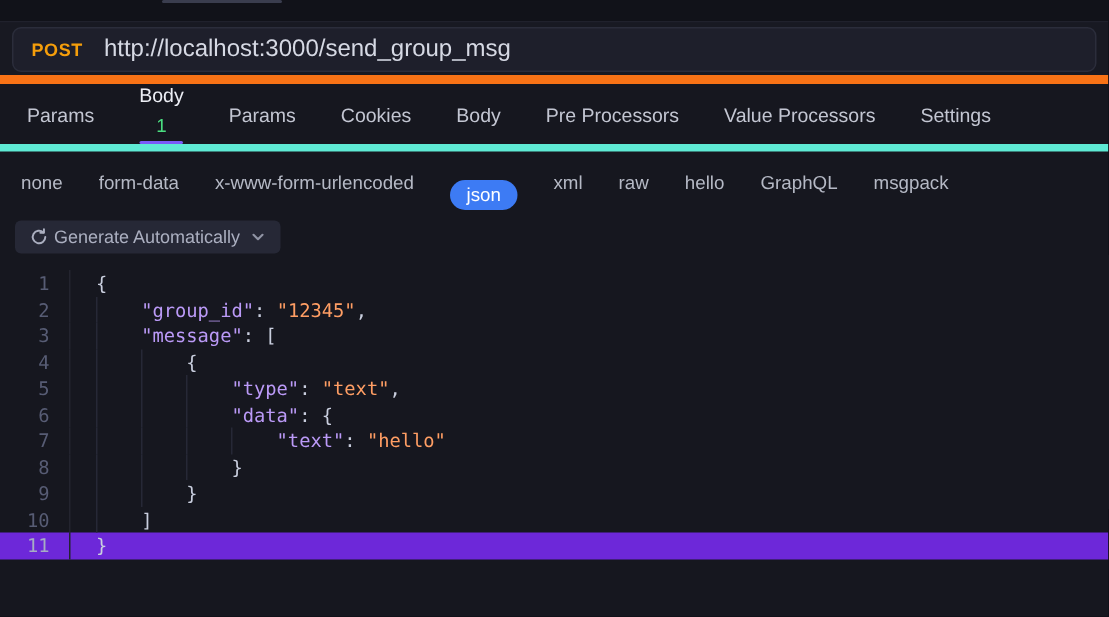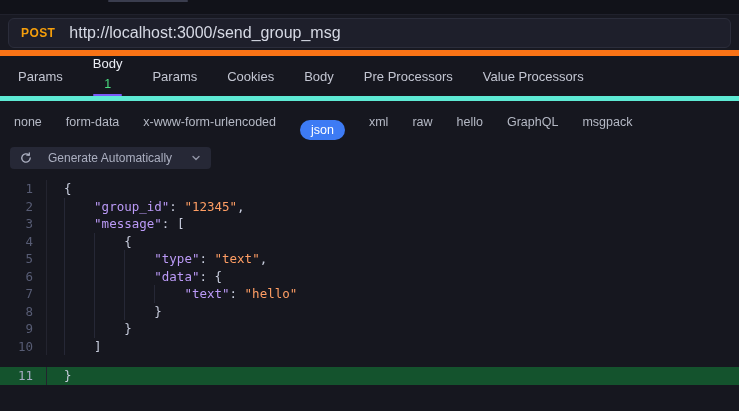--- a/index.html
+++ b/index.html
@@ -26,28 +26,28 @@
   .tab.active::after{content:"";position:absolute;left:0;right:0;bottom:0;height:2px;background:var(--purple);border-radius:1px;}
   .badge{color:var(--green);font-size:12.5px;}
 
   
   .types-row{height:41px;display:flex;align-items:center;gap:24px;padding:0 14px;font-size:12.5px;color:#b5b9c5;}
   .type-option{cursor:pointer;white-space:nowrap;}
   .type-option.selected{background:var(--blue);color:#ffffff;padding:3px 11px;border-radius:11px;margin-top:16px;}
 
   
   .toolbar{display:flex;align-items:center;gap:10px;padding:5px 10px 8px;}
-  .btn{display:flex;align-items:center;gap:16px;background:#262836;color:#abafc0;font-size:12px;padding:5px 10px;border-radius:4px;cursor:pointer;line-height:1;}
+  .btn{display:flex;align-items:center;gap:4px;background:#262836;color:#abafc0;font-size:12px;padding:5px 10px;border-radius:4px;cursor:pointer;line-height:1;}
   .btn svg{display:block;}
   .btn .chev{margin-left:3px;opacity:.8;}
 
   
   .editor{font-family:"DejaVu Sans Mono","Liberation Mono",monospace;font-size:12.5px;line-height:17.5px;padding-top:3px;cursor:text;}
   .code-line{display:flex;height:17.5px;}
-  .code-line.active{background:#14532d;margin-top:12px;}
+  .code-line.active{background:#6d28d9;}
   .ln{width:46px;flex:none;text-align:right;padding-right:13px;box-sizing:border-box;color:#575c74;user-select:none;}
   .code-line.active .ln{color:#a6acc4;}
   .lc{white-space:pre;color:var(--punct);padding-left:17px;border-left:1px solid #23242f;flex:1;}
   .ig{display:inline-block;width:4ch;height:17.5px;border-left:1px solid #262836;box-sizing:border-box;vertical-align:top;}
   .tk-k{color:var(--key);}
   .tk-s{color:var(--str);}
   .tk-p{color:var(--punct);}
 </style>
 </head>
 <body>
@@ -80,20 +80,23 @@
         <span>Cookies</span>
       </div>
       <div class="tab">
         <span>Body</span>
       </div>
       <div class="tab">
         <span>Pre Processors</span>
       </div>
       <div class="tab">
         <span>Value Processors</span>
+      </div>
+      <div class="tab">
+        <span>Settings</span>
       </div>
     </div>
 
   <div class="types-row">
       <div class="type-option">none</div>
       <div class="type-option">form-data</div>
       <div class="type-option">x-www-form-urlencoded</div>
       <div class="type-option selected">json</div>
       <div class="type-option">xml</div>
       <div class="type-option">raw</div>

